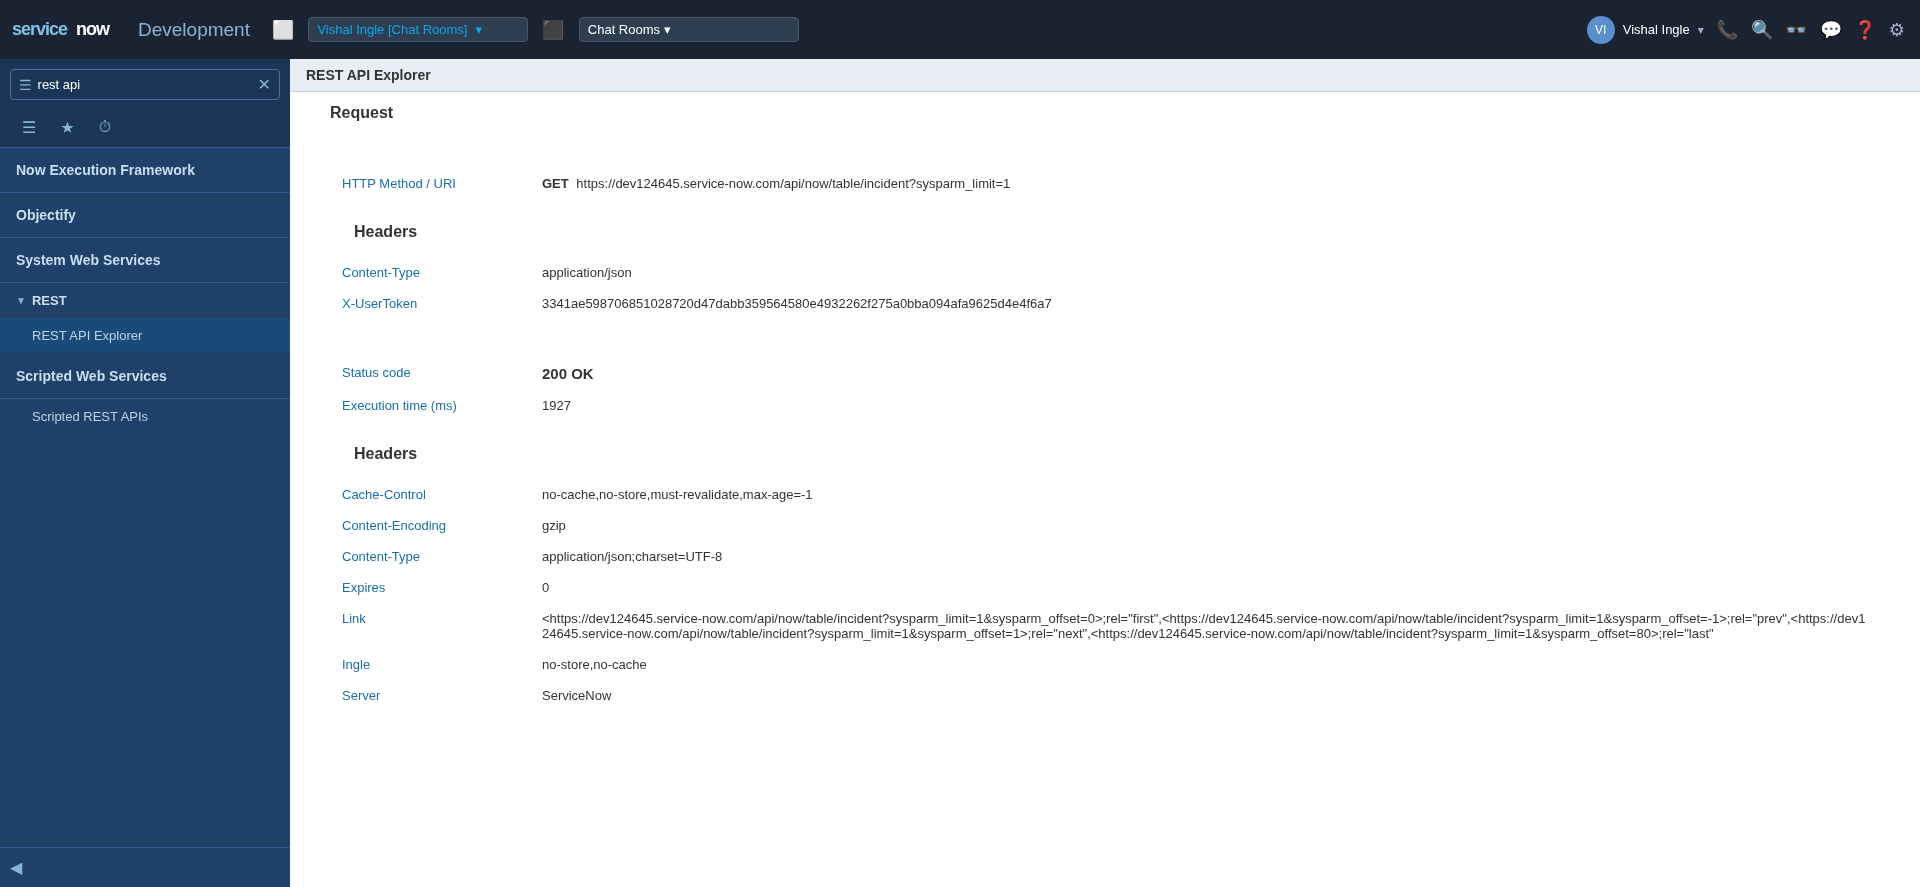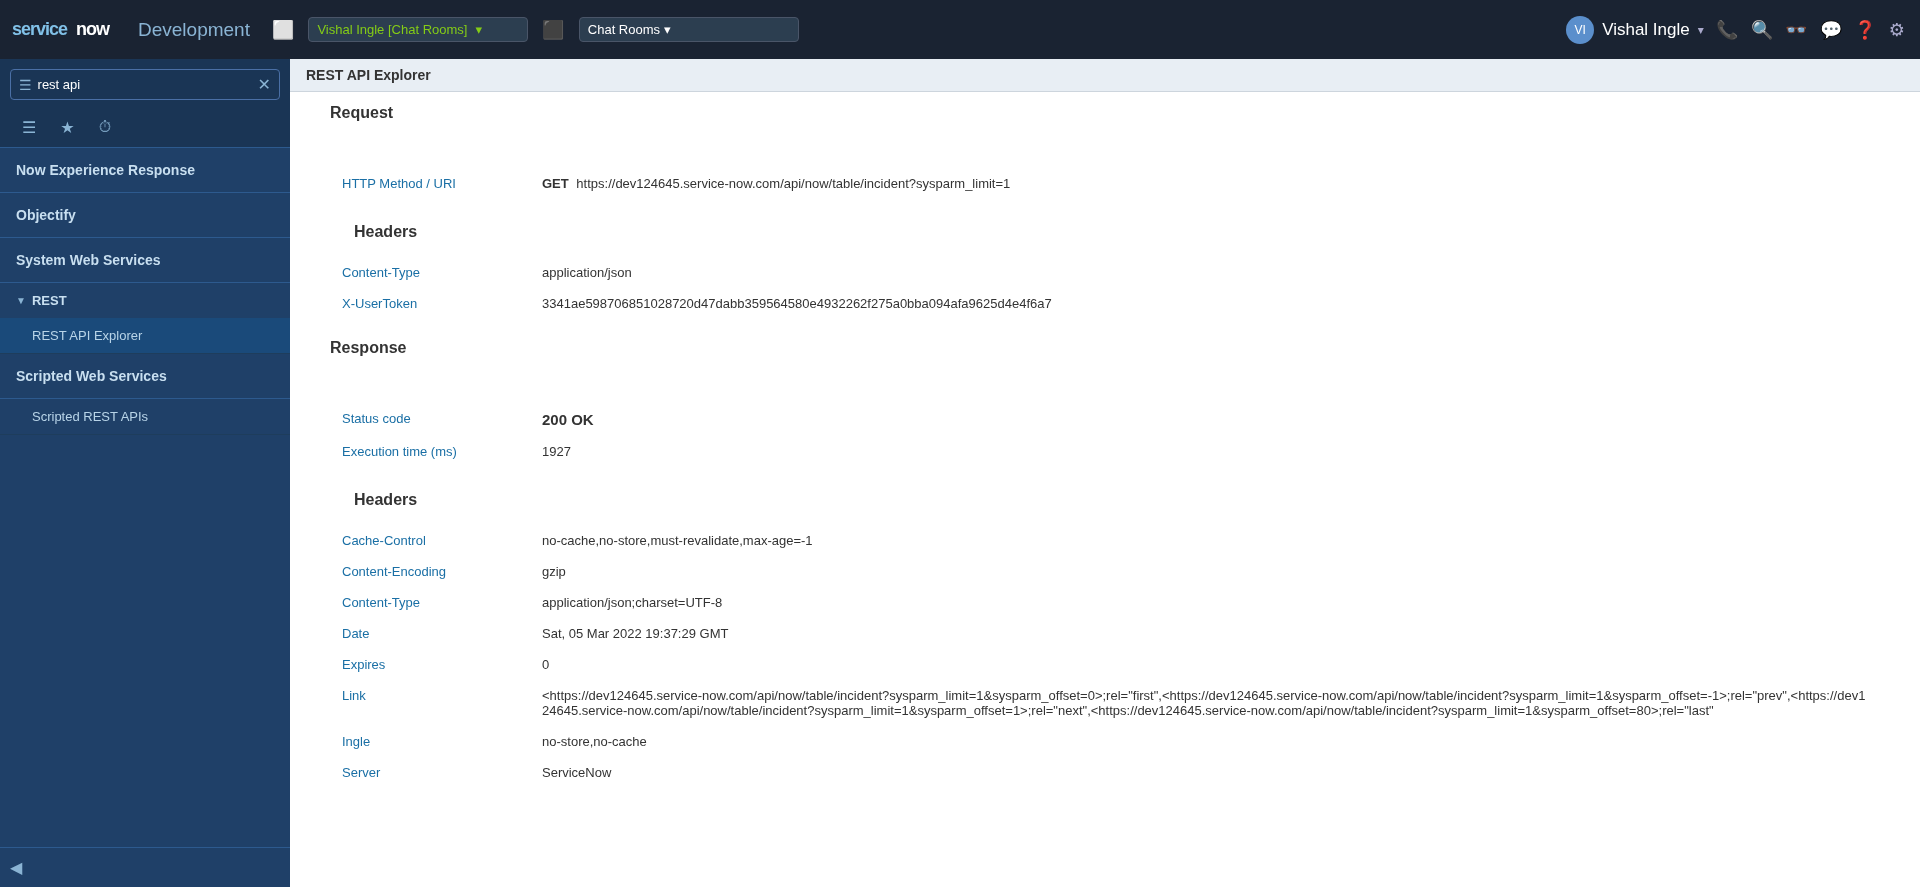--- a/index.html
+++ b/index.html
@@ -17,21 +17,21 @@
       gap: 10px;
     }
     .brand { display: flex; align-items: center; gap: 6px; }
     .brand-logo { color: #81b5e8; font-size: 18px; font-weight: bold; letter-spacing: -1px; }
     .brand-text { color: #8ab4d4; font-size: 19px; }
     .nav-icons { display: flex; align-items: center; gap: 4px; margin-left: 8px; }
     .nav-icon { color: #aac; font-size: 18px; cursor: pointer; padding: 4px; }
     .nav-selector {
       background: #2c3e50;
       border: 1px solid #4a5568;
-      color: #84cc16;
+      color: #0ea5e9;
       padding: 4px 8px;
       border-radius: 4px;
       font-size: 13px;
       cursor: pointer;
       display: flex;
       align-items: center;
       gap: 8px;
       min-width: 220px;
     }
     .nav-selector-wrapper {
@@ -48,21 +48,21 @@
       font-size: 13px;
       cursor: pointer;
       display: flex;
       align-items: center;
       gap: 4px;
       min-width: 220px;
     }
     .spacer { flex: 1; }
     .user-section { display: flex; align-items: center; gap: 8px; }
     .avatar { width: 28px; height: 28px; border-radius: 50%; background: #5b8fcc; display: flex; align-items: center; justify-content: center; color: #fff; font-size: 12px; overflow: hidden; }
-    .user-name { color: #fff; font-size: 17px; }
+    .user-name { color: #fff; font-size: 13px; }
     .top-nav-actions { display: flex; align-items: center; gap: 6px; }
     .top-nav-action { color: #aac; font-size: 18px; cursor: pointer; padding: 3px; }
 
     
     .main-layout { display: flex; flex: 1; overflow: hidden; }
 
     
     .sidebar {
       width: 290px;
       background: #1f4068;
@@ -266,21 +266,21 @@
 
     <div class="sidebar-tabs">
       <div class="sidebar-tab">☰</div>
       <div class="sidebar-tab">★</div>
       <div class="sidebar-tab">⏱</div>
     </div>
 
     <div class="sidebar-nav">
 
       <div class="sidebar-section">
-        <span>Now Experience Response</span>
+        <span>Now Execution Framework</span>
       </div>
 
       <div class="sidebar-section">
         <span>Objectify</span>
       </div>
 
       <div class="sidebar-section">
         <span>System Web Services</span>
       </div>
 
@@ -336,21 +336,20 @@
           <td style="color: rgb(26, 111, 165);">Content-Type</td>
           <td>application/json</td>
         </tr>
         <tr>
           <td style="color: rgb(26, 111, 165);">X-UserToken</td>
           <td>3341ae598706851028720d47dabb359564580e4932262f275a0bba094afa9625d4e4f6a7</td>
         </tr>
       </tbody>
         </table>
 
-      <div class="section-title" style="margin-top: 20px;">Response</div>
 
       <table class="info-table">
         <tbody>
             <tr>
           <td style="color: rgb(26, 111, 165);">Status code</td>
           <td>
             <span class="status-bold">200 OK</span>
           </td>
         </tr>
         <tr>
@@ -368,24 +367,20 @@
         </tr>
         <tr>
           <td style="color: rgb(26, 111, 165);">Content-Encoding</td>
           <td>gzip</td>
         </tr>
         <tr>
           <td style="color: rgb(26, 111, 165);">Content-Type</td>
           <td>application/json;charset=UTF-8</td>
         </tr>
         <tr>
-          <td style="color: rgb(26, 111, 165);">Date</td>
-          <td>Sat, 05 Mar 2022 19:37:29 GMT</td>
-        </tr>
-        <tr>
           <td style="color: rgb(26, 111, 165);">Expires</td>
           <td>0</td>
         </tr>
         <tr>
           <td style="color: rgb(26, 111, 165);">Link</td>
           <td>&lt;https://dev124645.service-now.com/api/now/table/incident?sysparm_limit=1&amp;sysparm_offset=0&gt;;rel="first",&lt;https://dev124645.service-now.com/api/now/table/incident?sysparm_limit=1&amp;sysparm_offset=-1&gt;;rel="prev",&lt;https://dev124645.service-now.com/api/now/table/incident?sysparm_limit=1&amp;sysparm_offset=1&gt;;rel="next",&lt;https://dev124645.service-now.com/api/now/table/incident?sysparm_limit=1&amp;sysparm_offset=80&gt;;rel="last"</td>
         </tr>
         <tr>
           <td style="color: rgb(26, 111, 165);">Ingle</td>
           <td>no-store,no-cache</td>

